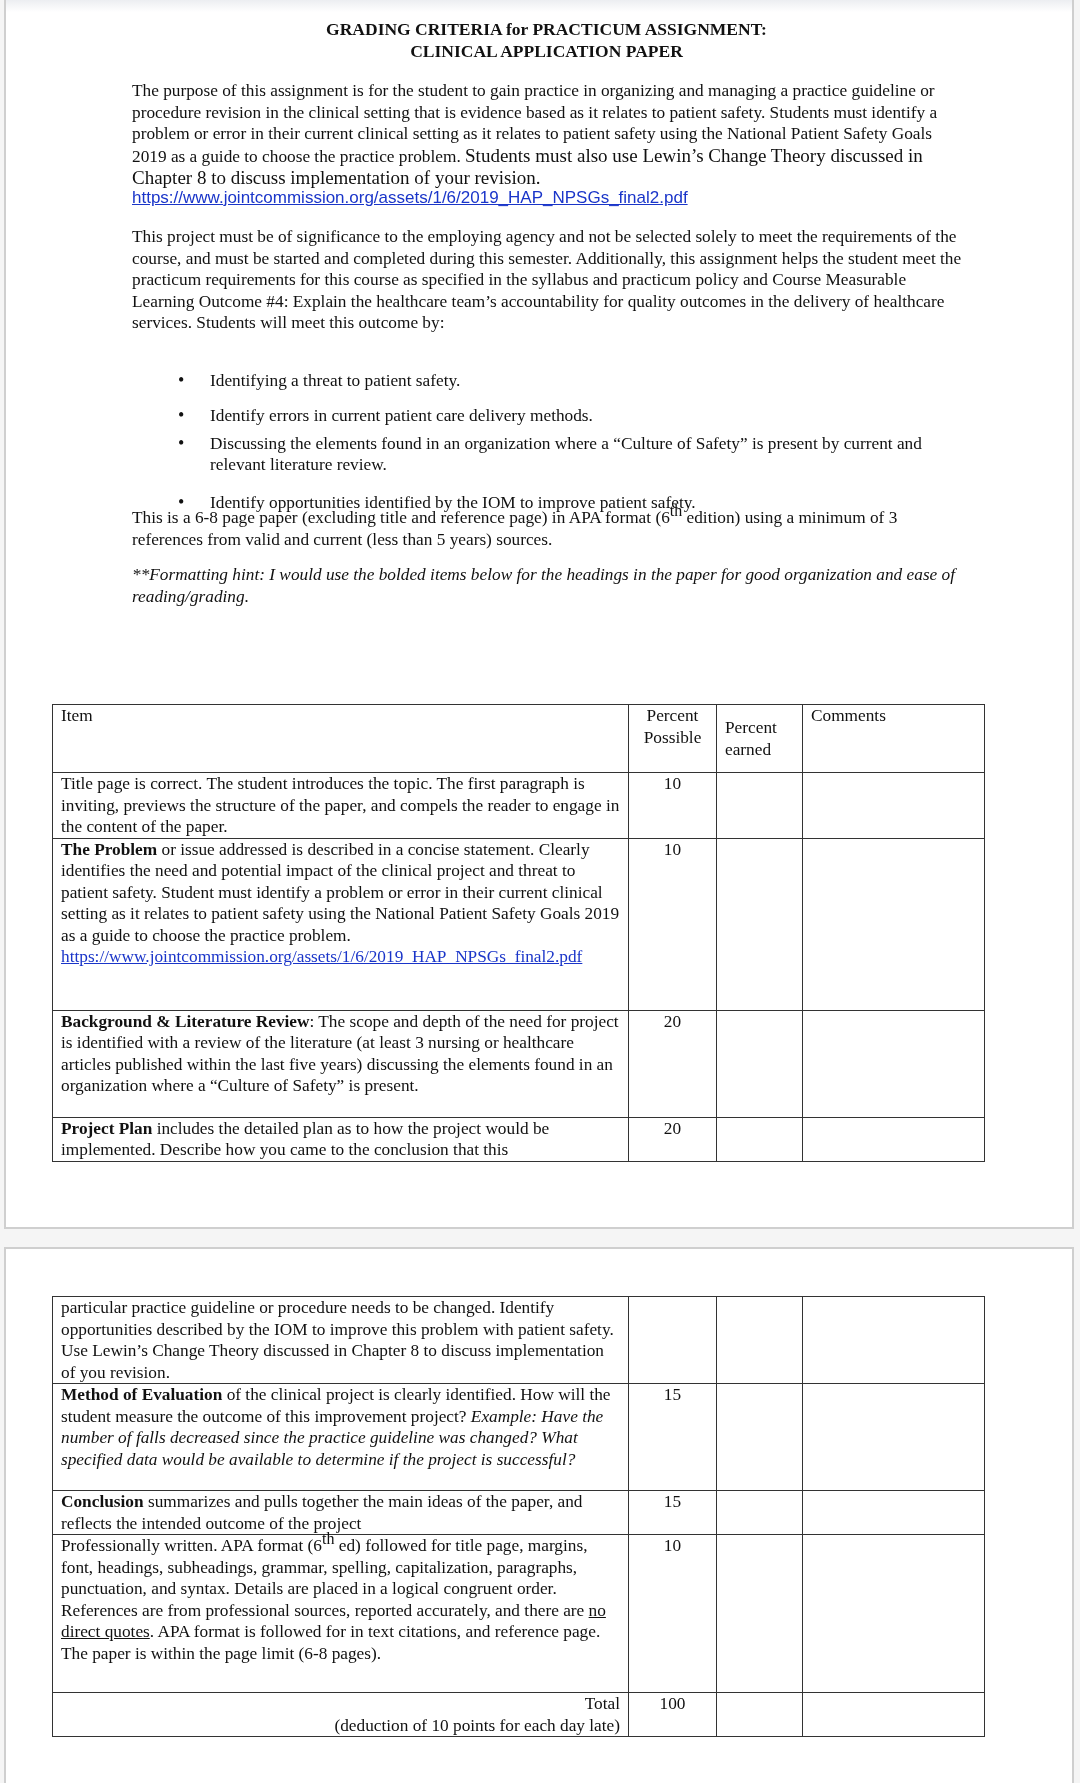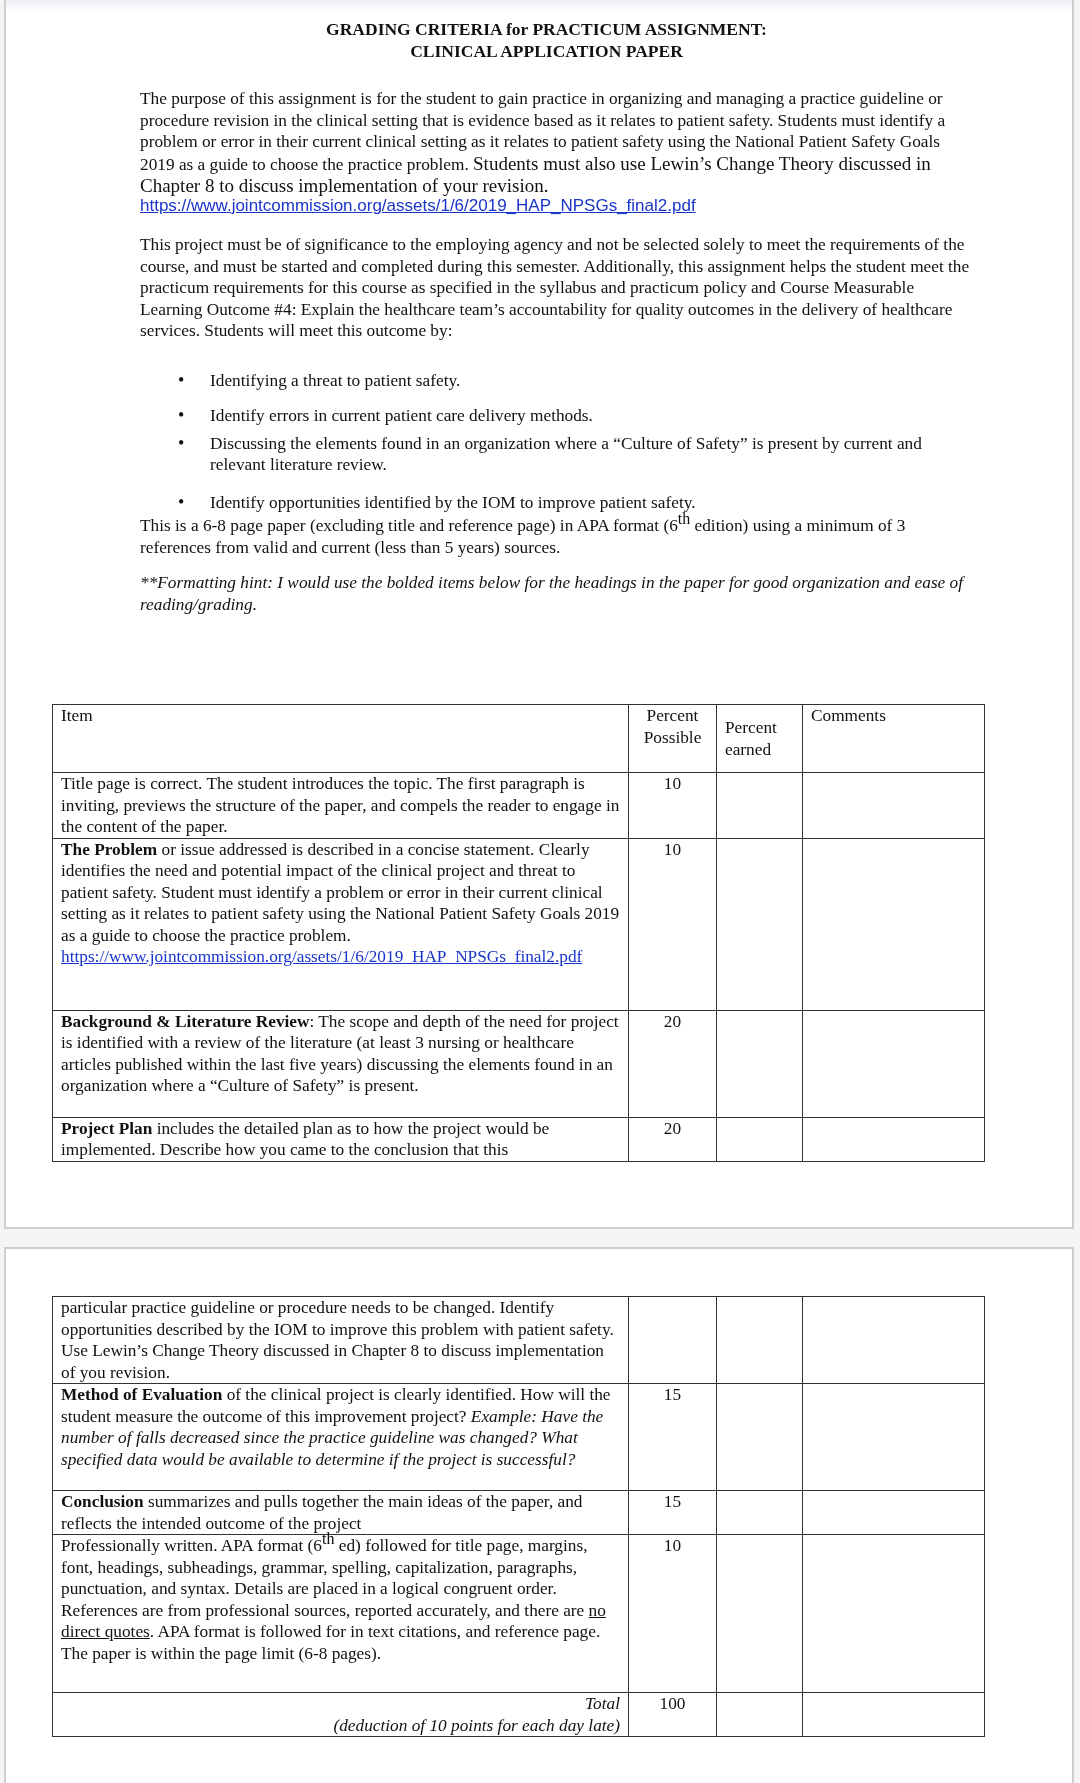--- a/index.html
+++ b/index.html
@@ -15,41 +15,41 @@
     background: #fff;
     border: 2px solid #cfcfcf;
     box-sizing: border-box;
   }
   #page1 { top: -2px; height: 1231px; border-top: none;
     background: linear-gradient(#e9ebef 0px, #fff 14px, #fff 100%); }
   #page2 { top: 1247px; height: 560px; border-bottom: none; }
 
   .title { position: absolute; left: 15px; right: 0; top: 20px; text-align: center;
     font-weight: bold; font-size: 17.5px; line-height: 22px; }
-  .para { position: absolute; left: 126px; width: 830px; font-size: 17.3px; line-height: 21.6px; margin: 8px; }
+  .para { position: absolute; left: 126px; width: 830px; font-size: 17.3px; line-height: 21.6px; margin: 0; }
   .para .big { font-size: 19px; }
   .link { color: #1a35c9; text-decoration: underline; font-family: "Liberation Sans", sans-serif; font-size: 17px; }
   .bullets { position: absolute; left: 126px; width: 820px; margin: 12px; padding: 0; list-style: none; font-size: 17.3px; line-height: 21px; }
   .bullets li { position: relative; padding-left: 66px; }
   .bullets li::before { content: "\2022"; position: absolute; left: 34px; top: 0; font-size: 18px; }
   .italic { font-style: italic; }
   sup { font-size: 16px; line-height: 0; }
 
   table.rubric { position: absolute; left: 46px; border-collapse: collapse; table-layout: fixed;
     font-size: 17.3px; line-height: 21.5px; }
   table.rubric td { border: 1.6px solid #333; vertical-align: top; padding: 0 8px; }
   table.rubric col.c1 { width: 576px; }
   table.rubric col.c2 { width: 88px; }
   table.rubric col.c3 { width: 86px; }
   table.rubric col.c4 { width: 182px; }
   .num { text-align: center; padding: 0 !important; }
   .hdr2 { text-align: center; padding: 0 !important; }
   .tlink { color: #1a35c9; text-decoration: underline; word-break: break-all; }
   .u { text-decoration: underline; }
-  .right { text-align: right; font-style: italic; }
+  .right { text-align: right; }
 </style>
 </head>
 <body>
 
 <div class="page" id="page1">
   <div class="title">
     <div>GRADING CRITERIA for PRACTICUM ASSIGNMENT:</div>
     <div>CLINICAL APPLICATION PAPER</div>
   </div>
 

